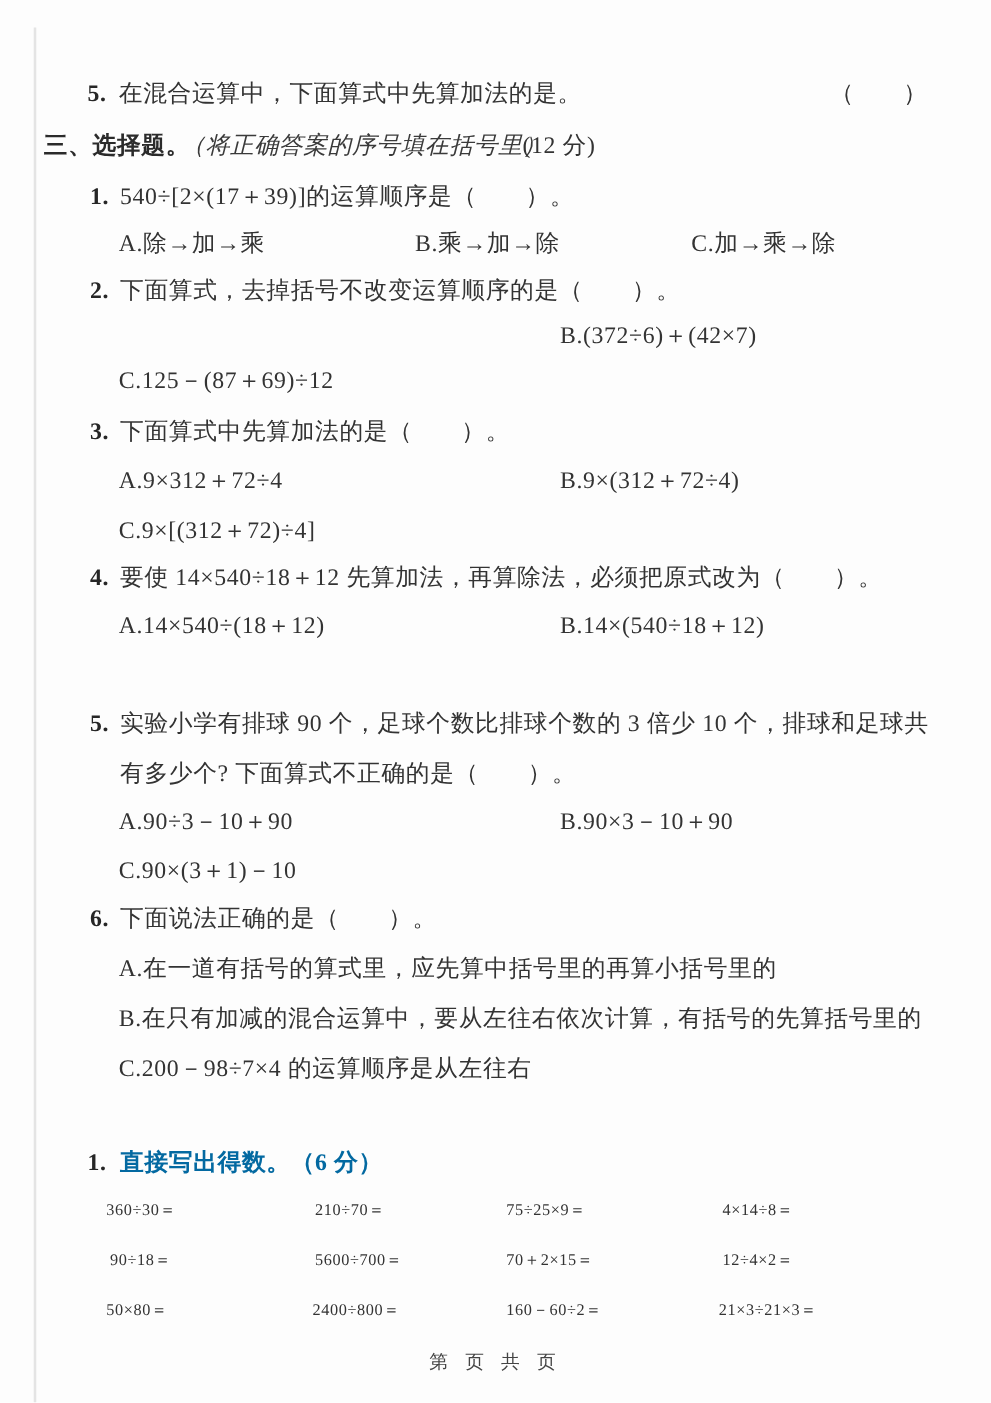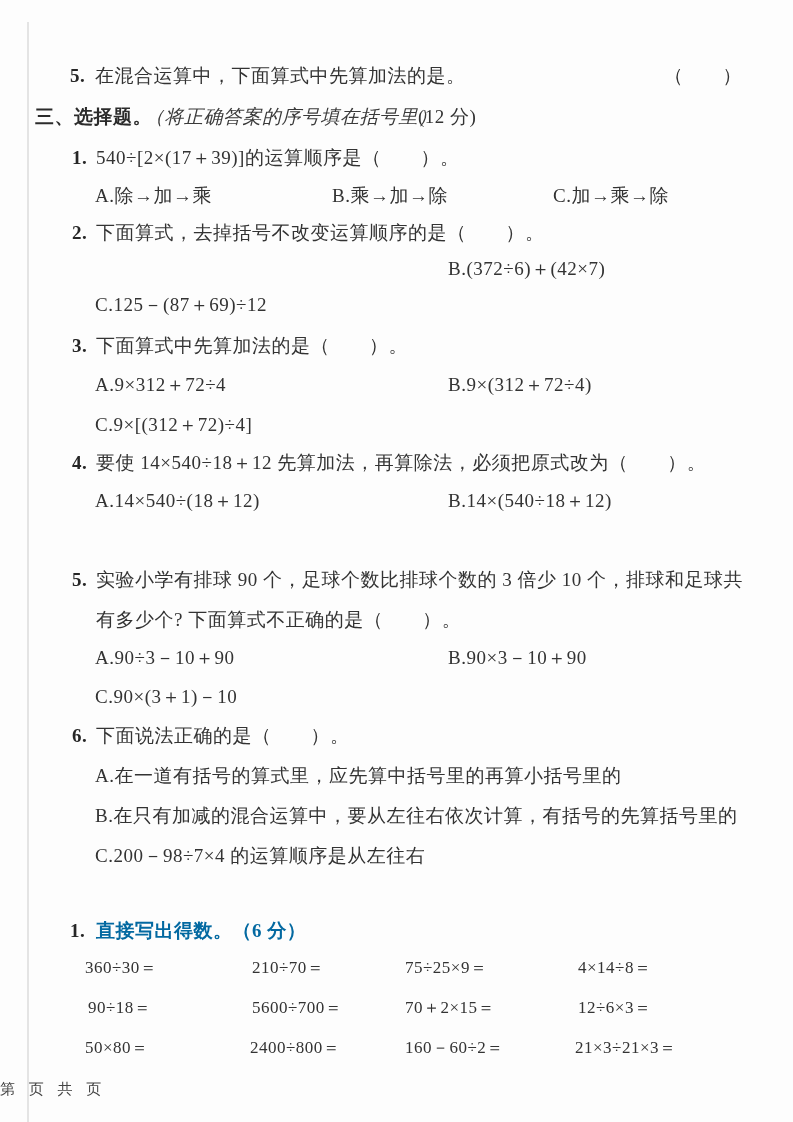--- a/index.html
+++ b/index.html
@@ -21,23 +21,23 @@
     position:absolute;left:0;right:0;height:26px;
     font-size:19px;line-height:26px;letter-spacing:0.5px;
     white-space:nowrap;color:#333333;
   }
   .ln span{position:absolute;white-space:nowrap;}
   .qnum{font-weight:bold;color:#262626;}
   .sec{font-weight:bold;color:#2b2b2b;}
   .kai{font-style:italic;font-weight:normal;color:#3a3a3a;}
   .score{font-weight:normal;}
   .sub-title{font-weight:bold;color:#0369a1;}
-  .calc{font-size:17px;}
+  .calc{font-size:13px;}
   .footer{
-    position:absolute;left:0;right:0;
+    position:absolute;left:0;right:0;text-align:center;
     font-size:15px;letter-spacing:5px;color:#444444;
   }
 </style>
 </head>
 <body>
 
 <div class="page">
 
   <div class="scan-line"></div>
 
@@ -133,21 +133,21 @@
   <div class="ln calc" style="top:955px">
     <span style="left:85px">360÷30＝</span>
     <span style="left:252px">210÷70＝</span>
     <span style="left:405px">75÷25×9＝</span>
     <span style="left:578px">4×14÷8＝</span>
   </div>
   <div class="ln calc" style="top:995px">
     <span style="left:88px">90÷18＝</span>
     <span style="left:252px">5600÷700＝</span>
     <span style="left:405px">70＋2×15＝</span>
-    <span style="left:578px">12÷6×3＝</span>
+    <span style="left:578px">12÷4×2＝</span>
   </div>
   <div class="ln calc" style="top:1035px">
     <span style="left:85px">50×80＝</span>
     <span style="left:250px">2400÷800＝</span>
     <span style="left:405px">160－60÷2＝</span>
     <span style="left:575px">21×3÷21×3＝</span>
   </div>
 
   <div class="footer" style="top:1080px">第 页 共 页</div>
 

